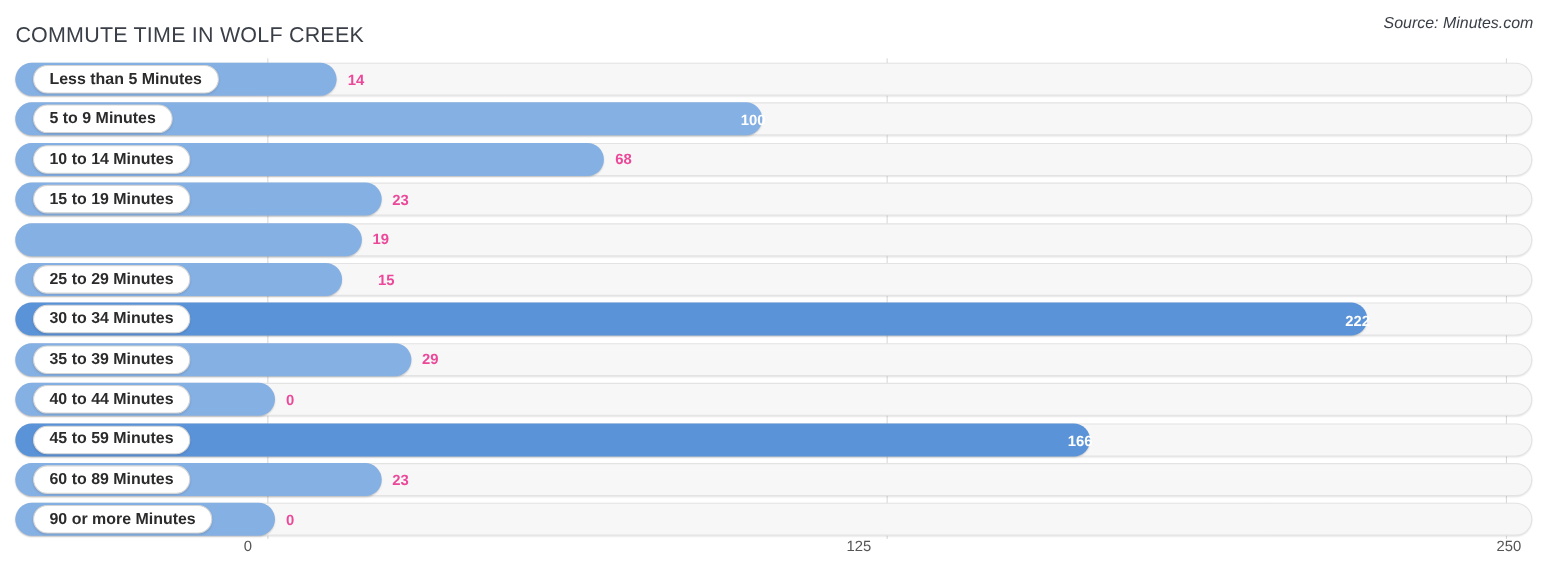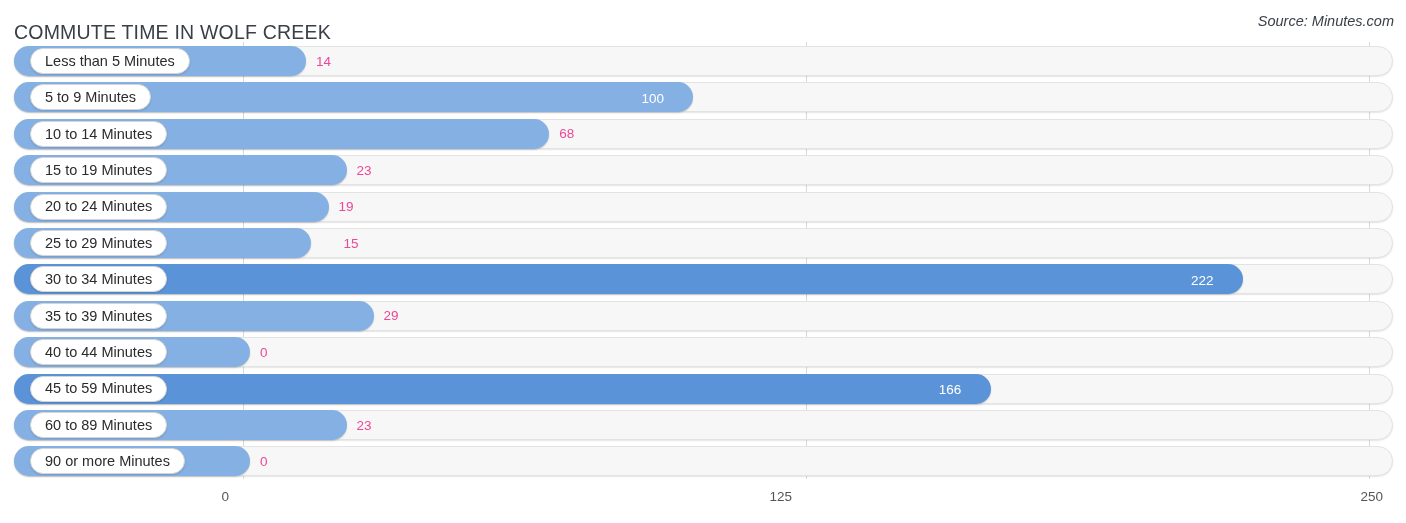--- a/index.html
+++ b/index.html
@@ -36,23 +36,24 @@
     top: 13px;
     font-size: 14.5px;
     font-style: italic;
     color: #3a3f47;
     white-space: nowrap;
   }
   
   .plot {
     position: absolute;
     left: 0;
-    top: 42px;
+    top: 53px;
     width: 1406px;
     height: 437px;
+    font-weight: bold;
   }
   .gridlines {
     position: absolute;
     inset: 0;
     pointer-events: none;
   }
   .gridline {
     position: absolute;
     top: 0;
     bottom: 0;
@@ -122,20 +123,21 @@
   }
   .value-in {
     position: absolute;
     top: 0;
     height: 32px;
     display: flex;
     align-items: center;
     font-size: 13.5px;
     color: #ffffff;
     white-space: nowrap;
+    margin-left: 32px;
   }
   
   .axis {
     position: absolute;
     left: 0;
     top: 487px;
     width: 1406px;
     height: 36px;
   }
   .axis-tick {
@@ -190,23 +192,20 @@
           <div class="track"></div>
           <div class="fill normal" style="width: 332.592px;"></div>
           <div class="pill">
             <span class="pill-label">15 to 19 Minutes</span>
           </div>
           <div class="value-out" style="left: 342.592px;">23</div>
         </div>
         <div class="row" style="top: 149.6px;">
           <div class="track"></div>
           <div class="fill normal" style="width: 314.576px;"></div>
-          <div class="pill">
-            <span class="pill-label">20 to 24 Minutes</span>
-          </div>
           <div class="value-out" style="left: 324.576px;">19</div>
         </div>
         <div class="row" style="top: 186px;">
           <div class="track"></div>
           <div class="fill normal" style="width: 296.56px;"></div>
           <div class="pill">
             <span class="pill-label">25 to 29 Minutes</span>
           </div>
           <div class="value-out" style="left: 306.56px; margin-left: 23px;">15</div>
         </div>

